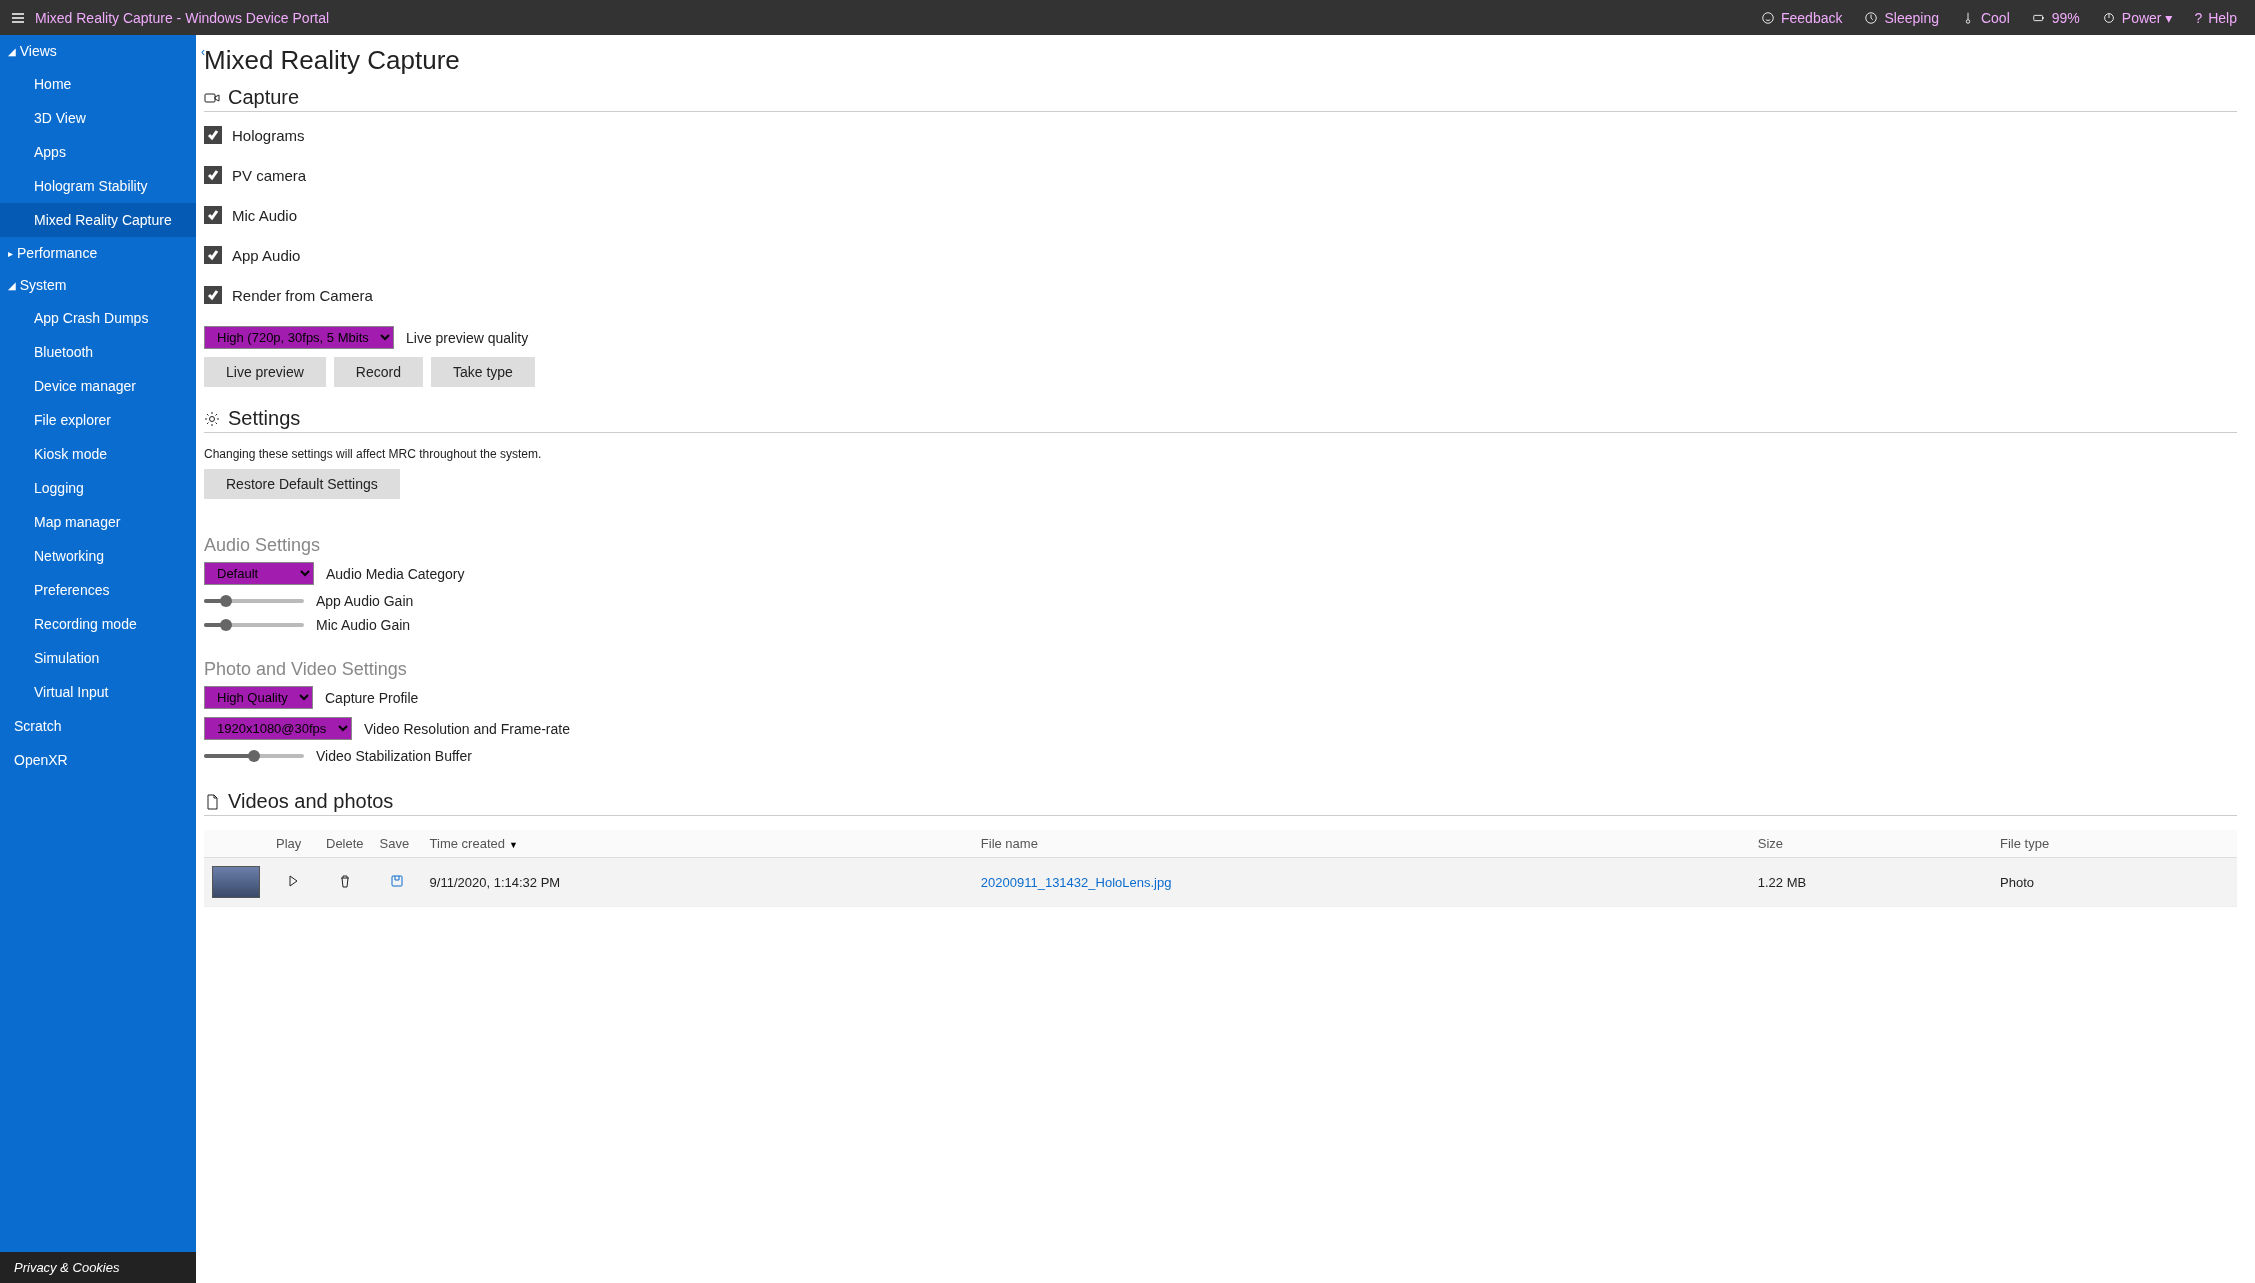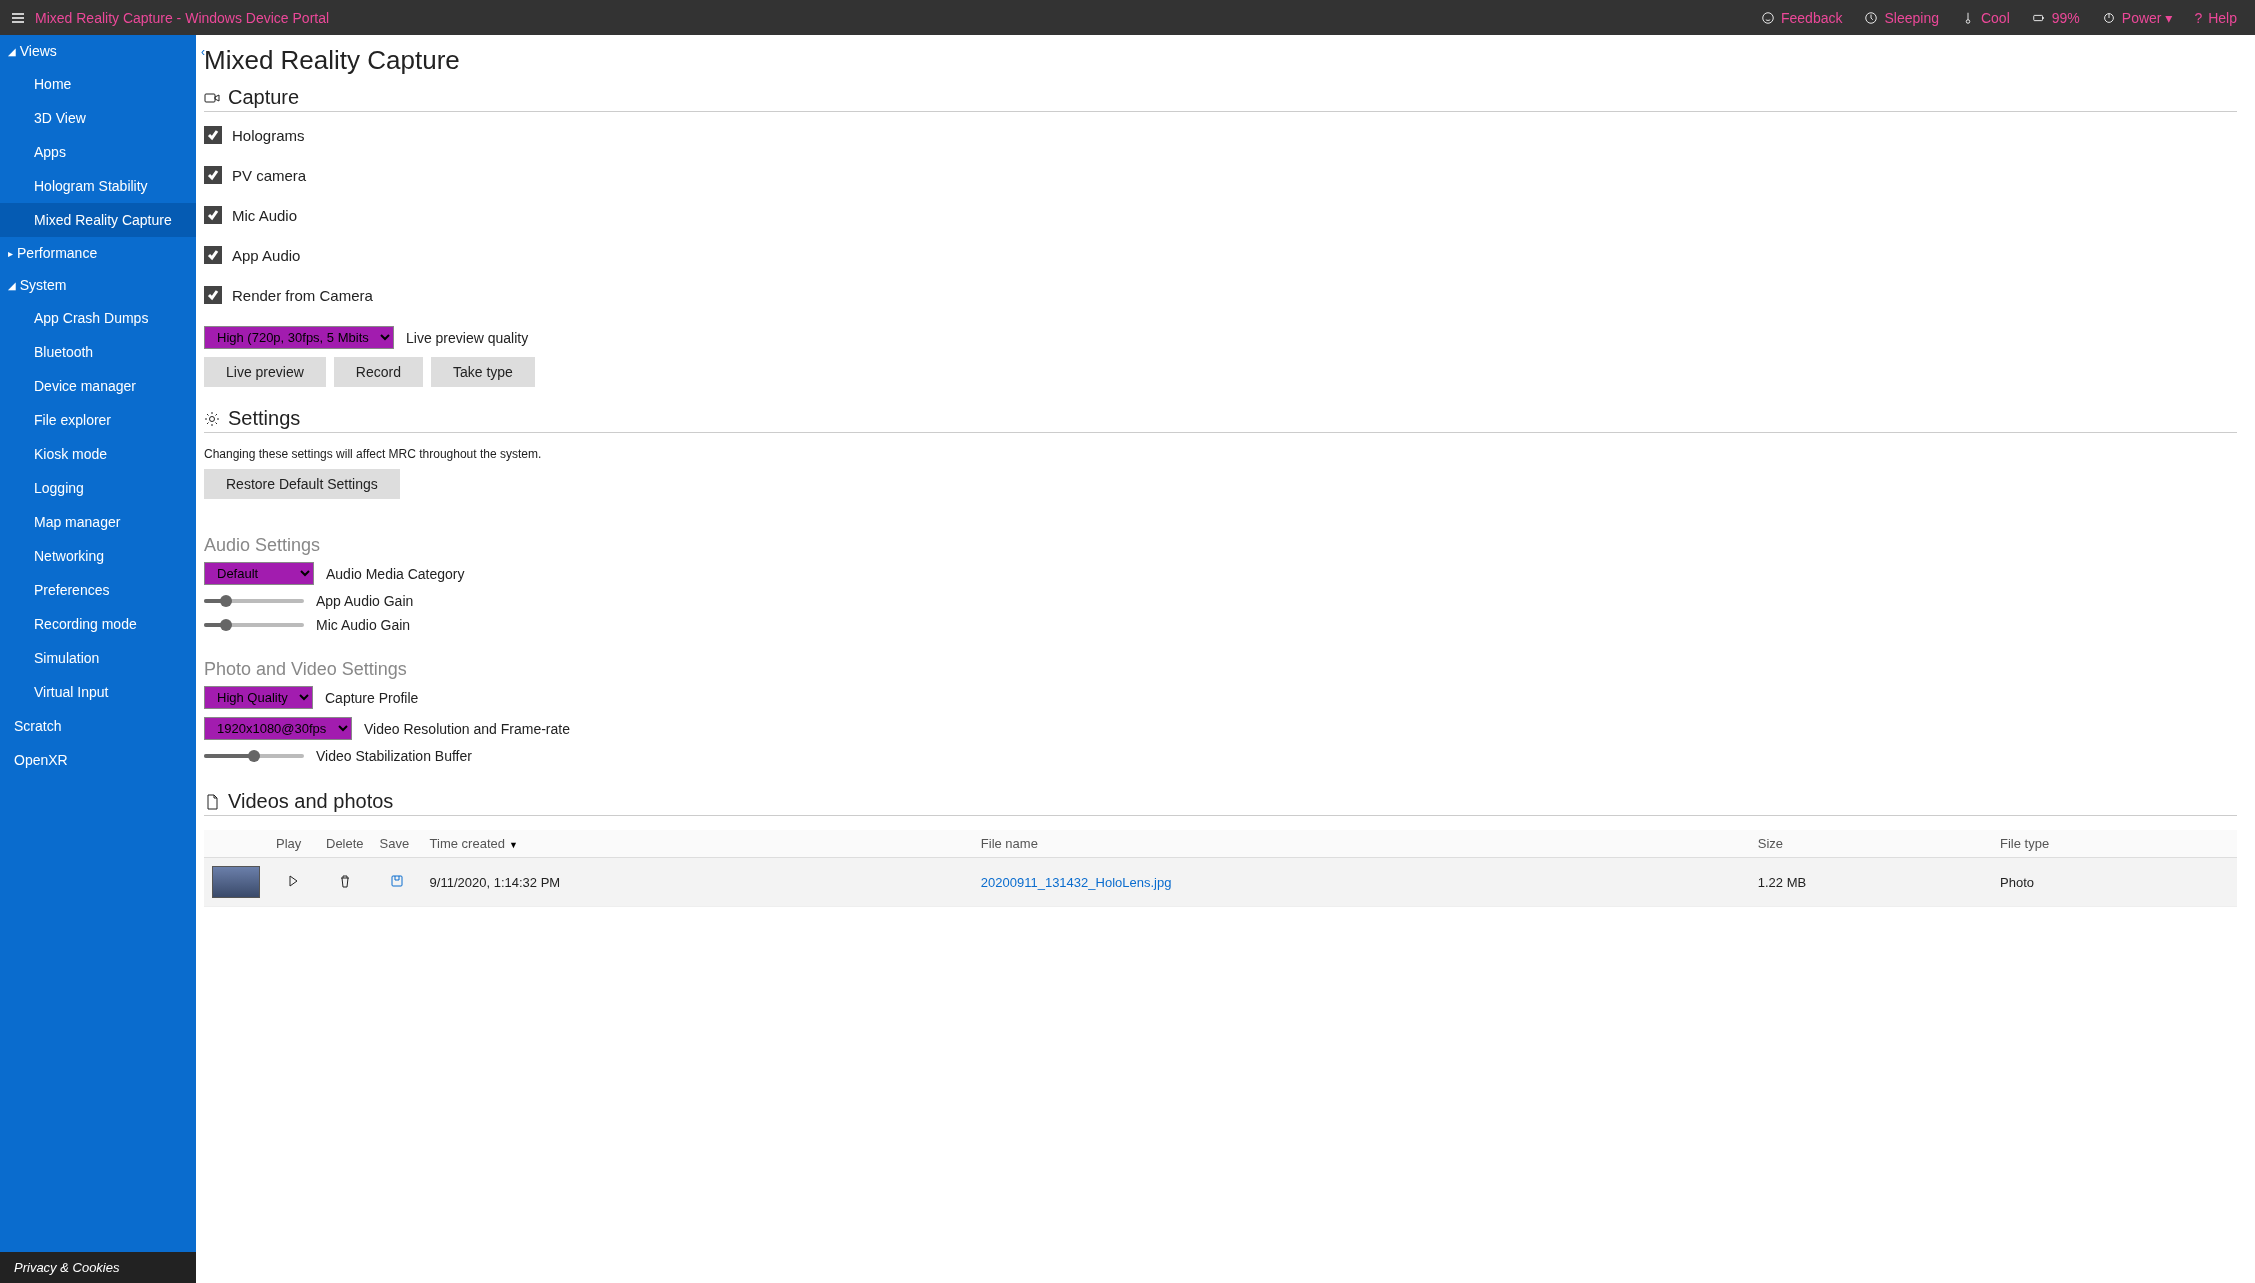--- a/index.html
+++ b/index.html
@@ -1,20 +1,20 @@
 <!DOCTYPE html>
 <html><head>
 <meta charset="utf-8">
 <style>
 * { margin: 0; padding: 0; box-sizing: border-box; font-family: "Segoe UI", -apple-system, sans-serif; }
 html, body { width: 100%; height: 100%; overflow: hidden; }
 body { display: flex; flex-direction: column; background: #fff; }
 
 
-.topbar { height: 35px; background: #333; color: #ec4899; display: flex; align-items: center; font-size: 14px; }
+.topbar { height: 35px; background: #333; color: #f0abfc; display: flex; align-items: center; font-size: 14px; }
 .topbar .hamburger { width: 35px; display: flex; align-items: center; justify-content: center; cursor: pointer; }
 .topbar .hamburger svg { width: 16px; height: 16px; stroke: #fff; }
 .topbar .title { flex: 0 0 auto; font-size: 14px; }
 .topbar .spacer { flex: 1 1 auto; }
 .topbar .status-group { display: flex; align-items: center; gap: 22px; padding-right: 18px; }
 .topbar .status-item { display: flex; align-items: center; gap: 6px; cursor: pointer; font-size: 14px; }
 .topbar .status-item svg { width: 14px; height: 14px; stroke: #fff; fill: none; }
 
 
 .shell { flex: 1 1 auto; display: flex; min-height: 0; }

